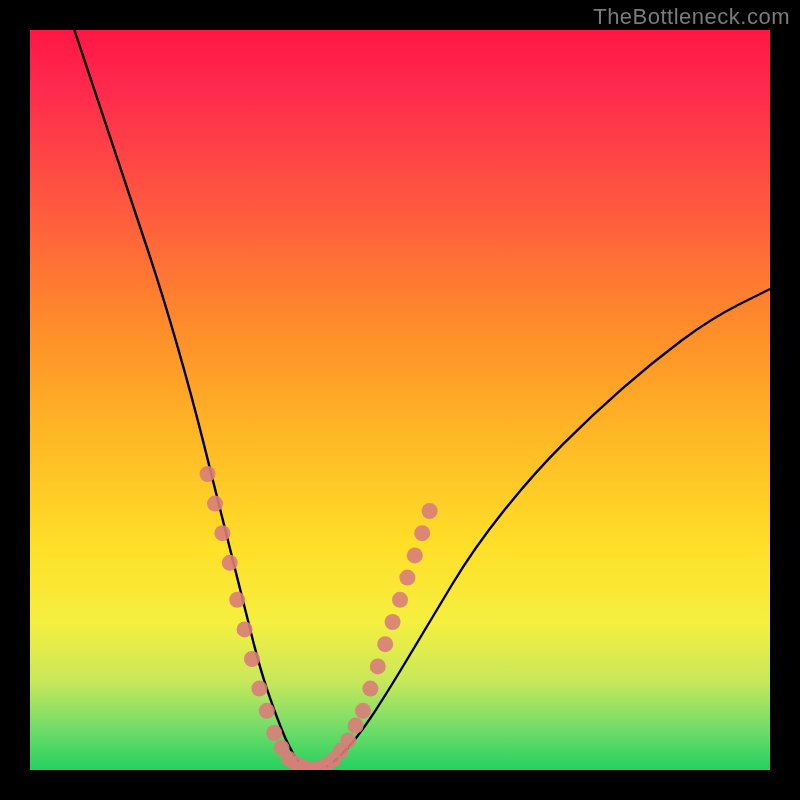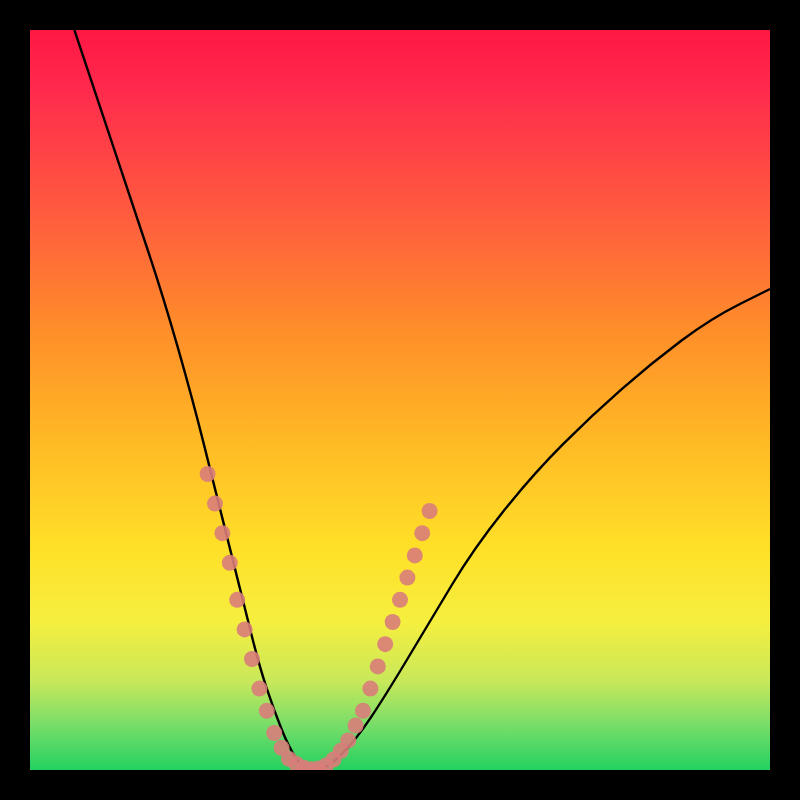--- a/index.html
+++ b/index.html
@@ -88,13 +88,14 @@
           <circle cx="355.2" cy="614.2" r="8" fill="#d97d7a" fill-opacity="0.9"></circle>
           <circle cx="362.6" cy="592.0" r="8" fill="#d97d7a" fill-opacity="0.9"></circle>
           <circle cx="370.0" cy="569.8" r="8" fill="#d97d7a" fill-opacity="0.9"></circle>
           <circle cx="377.4" cy="547.6" r="8" fill="#d97d7a" fill-opacity="0.9"></circle>
           <circle cx="384.8" cy="525.4" r="8" fill="#d97d7a" fill-opacity="0.9"></circle>
           <circle cx="392.2" cy="503.2" r="8" fill="#d97d7a" fill-opacity="0.9"></circle>
           <circle cx="399.6" cy="481.0" r="8" fill="#d97d7a" fill-opacity="0.9"></circle>
         </g>
     </svg>
   </div>
+  <div class="watermark">TheBottleneck.com</div>
 </div>
 
 </body></html>

